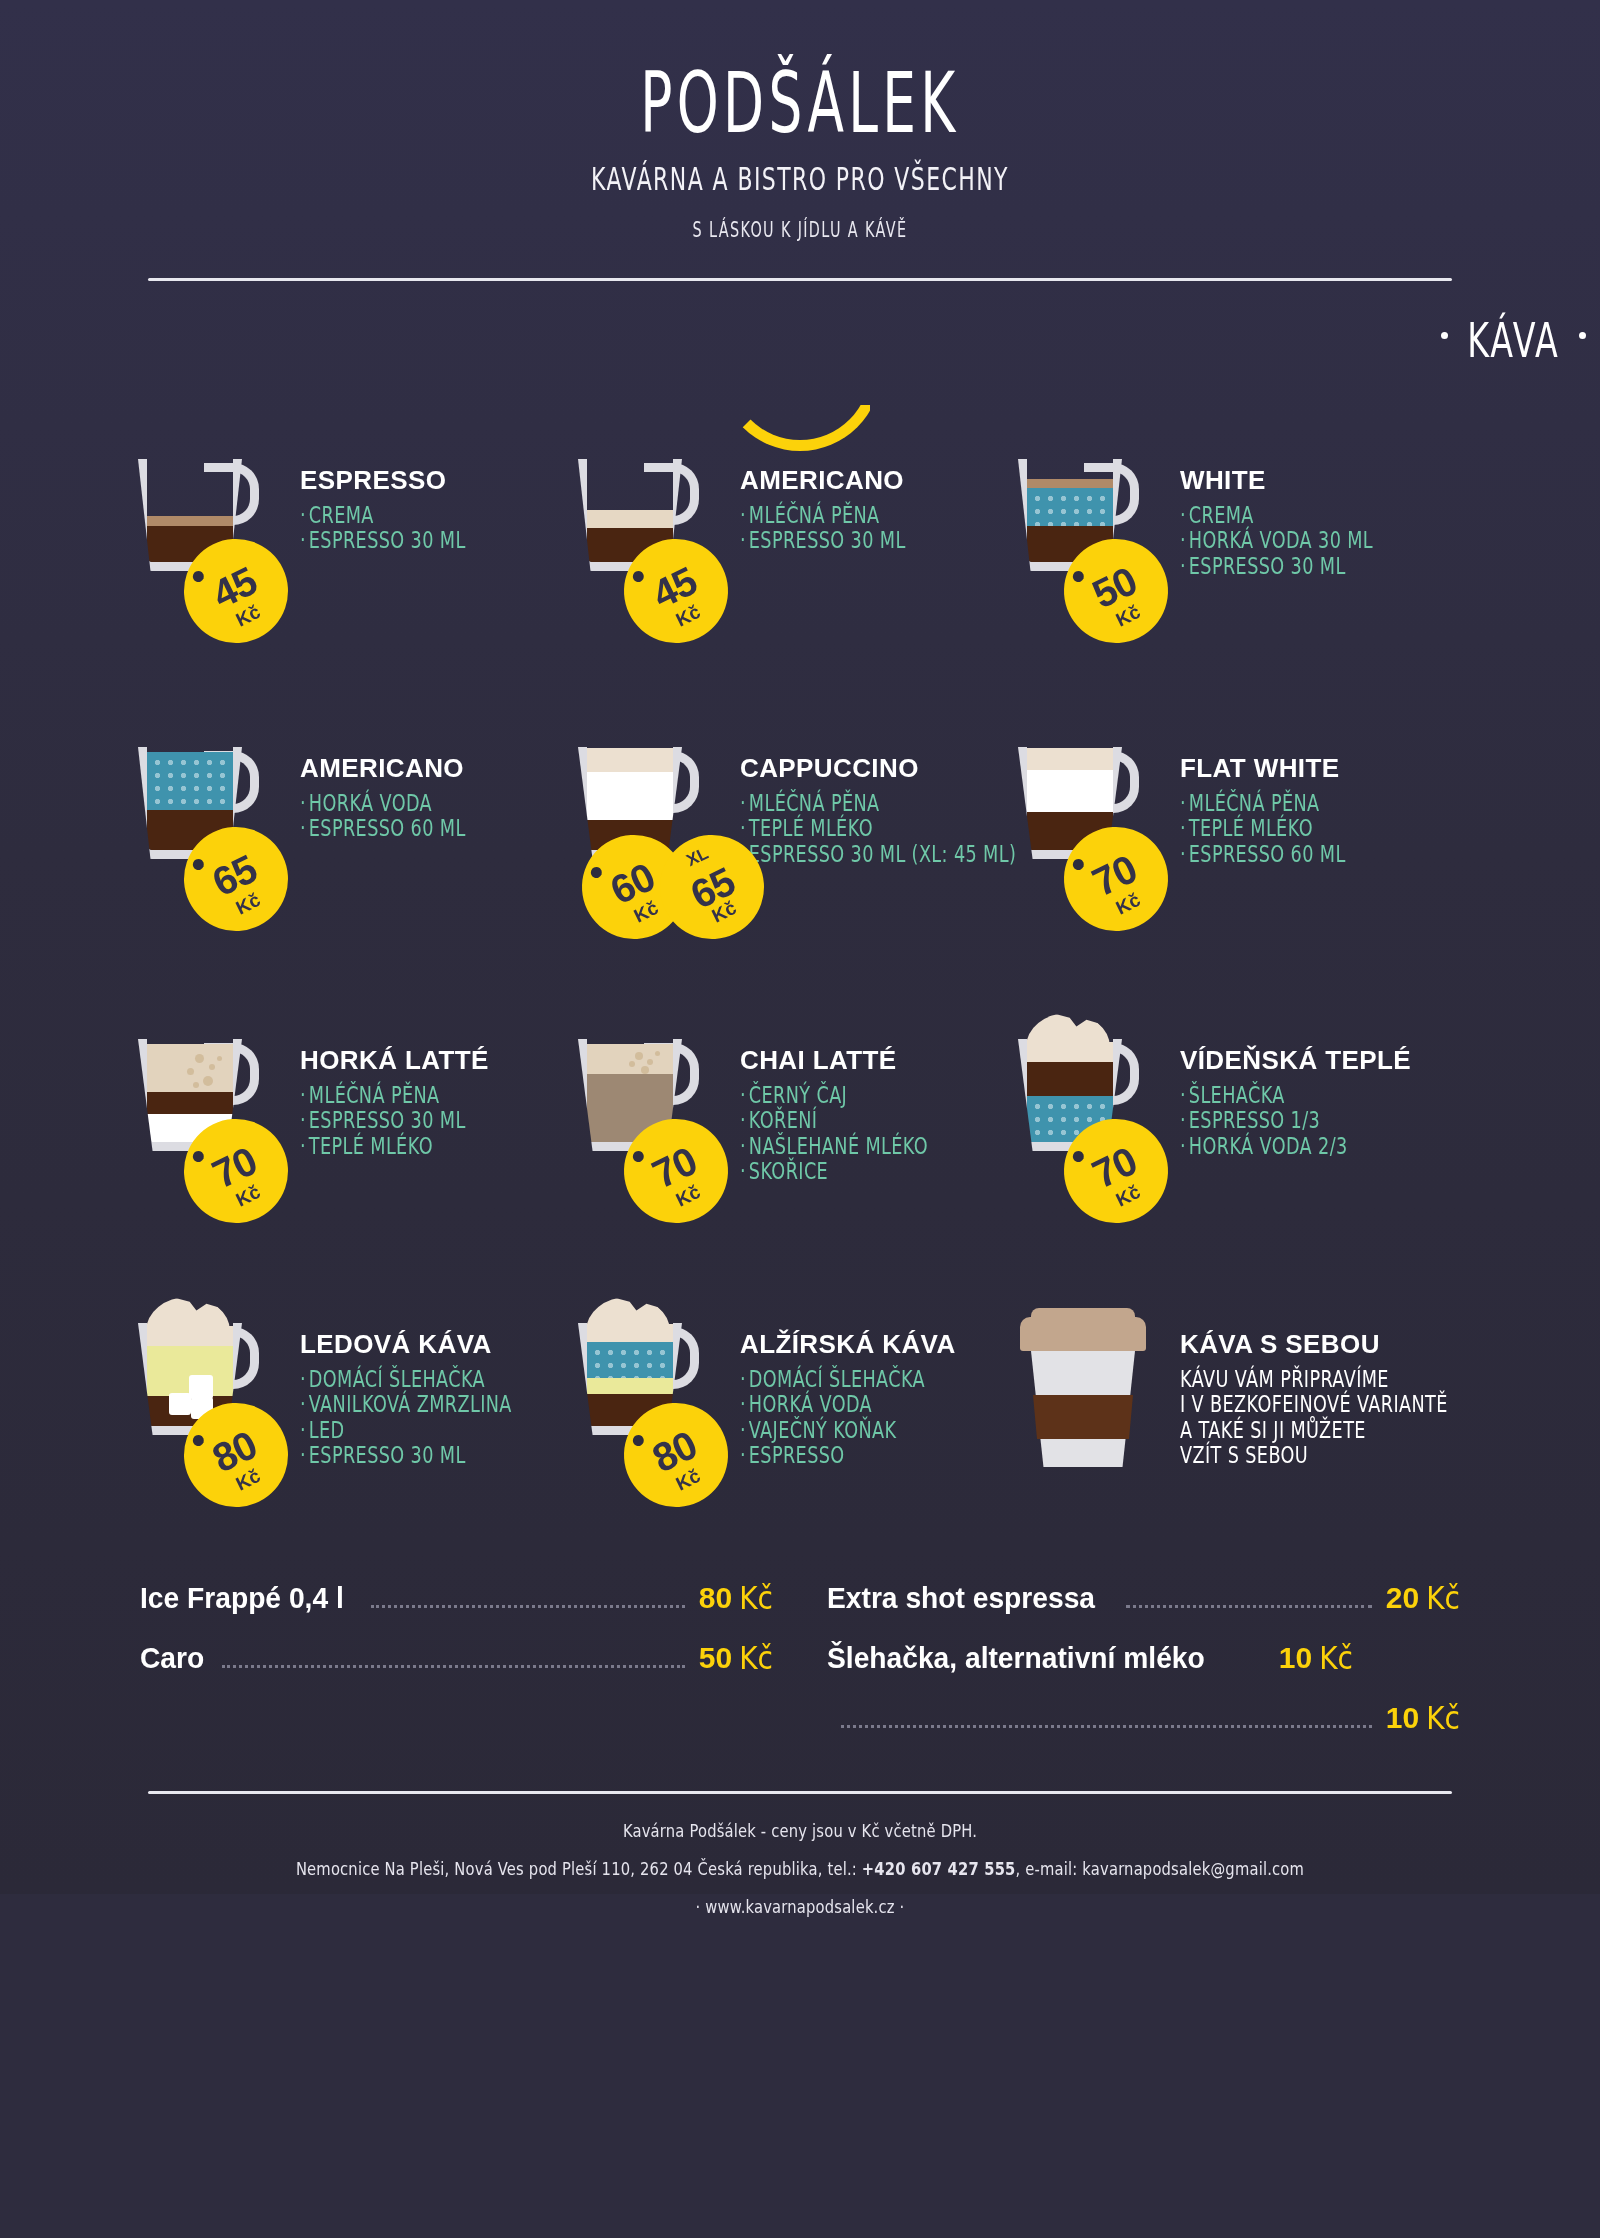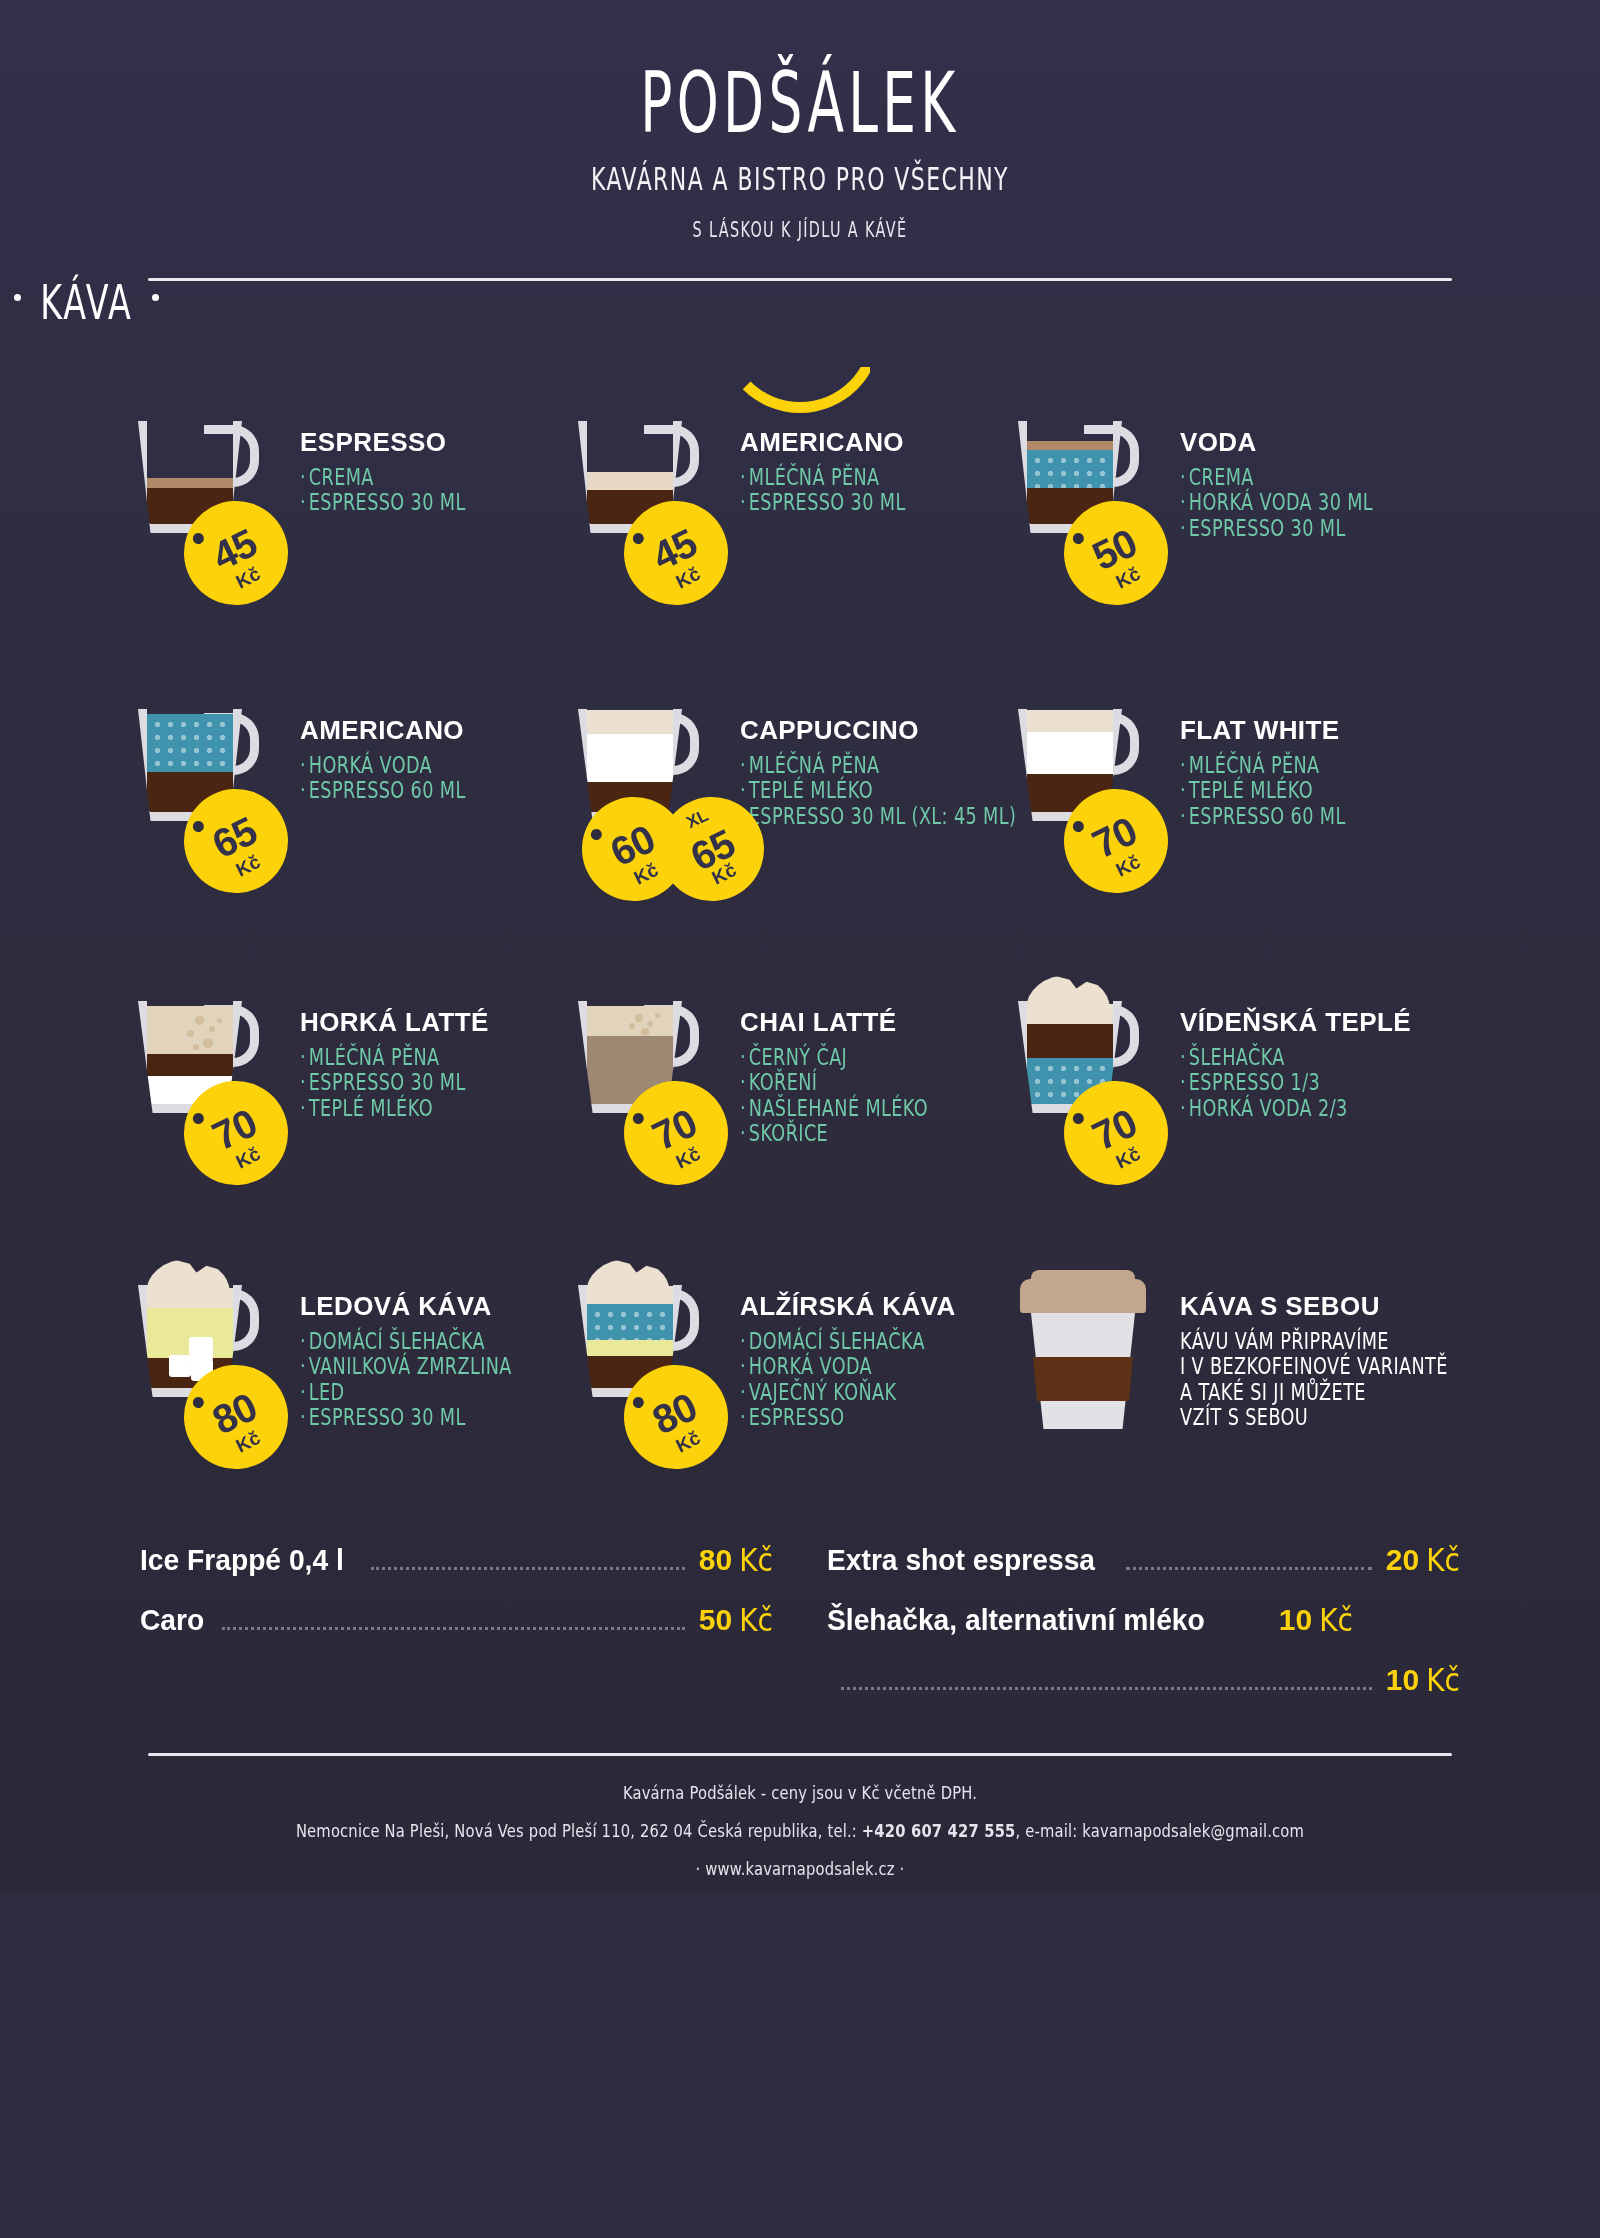--- a/index.html
+++ b/index.html
@@ -55,21 +55,22 @@
     height: 3px;
     background: #e8e8ef;
     margin: 0 auto;
     width: 1304px;
     border-radius: 2px;
   }
   .rule-top { margin-top: 42px; }
 
   
   .section {
-    text-align: left;
+    margin-top: 38px;
+    text-align: right;
     position: relative;
     height: 110px;
   }
   .section-name {
     font-family: "DejaVu Sans", sans-serif;
     font-size: 37px;
     letter-spacing: 2px;
     color: #ffffff;
     transform: scaleY(1.3) scaleX(0.9);
     display: inline-block;
@@ -448,21 +449,21 @@
               </div>
             </div>
           </div>
           <div class="tag tag-a">
             <div class="hole"></div>
             <div class="amount">50</div>
             <div class="cur">Kč</div>
           </div>
         </div>
         <div class="info">
-          <div class="drink-name">VODA</div>
+          <div class="drink-name">WHITE</div>
           <div class="ing"><span class="bul">·</span><span>CREMA</span></div>
           <div class="ing"><span class="bul">·</span><span>HORKÁ VODA 30 ML</span></div>
           <div class="ing"><span class="bul">·</span><span>ESPRESSO 30 ML</span></div>
         </div>
       </div>
 
     </div>
 
     <div class="row row-2">
 

